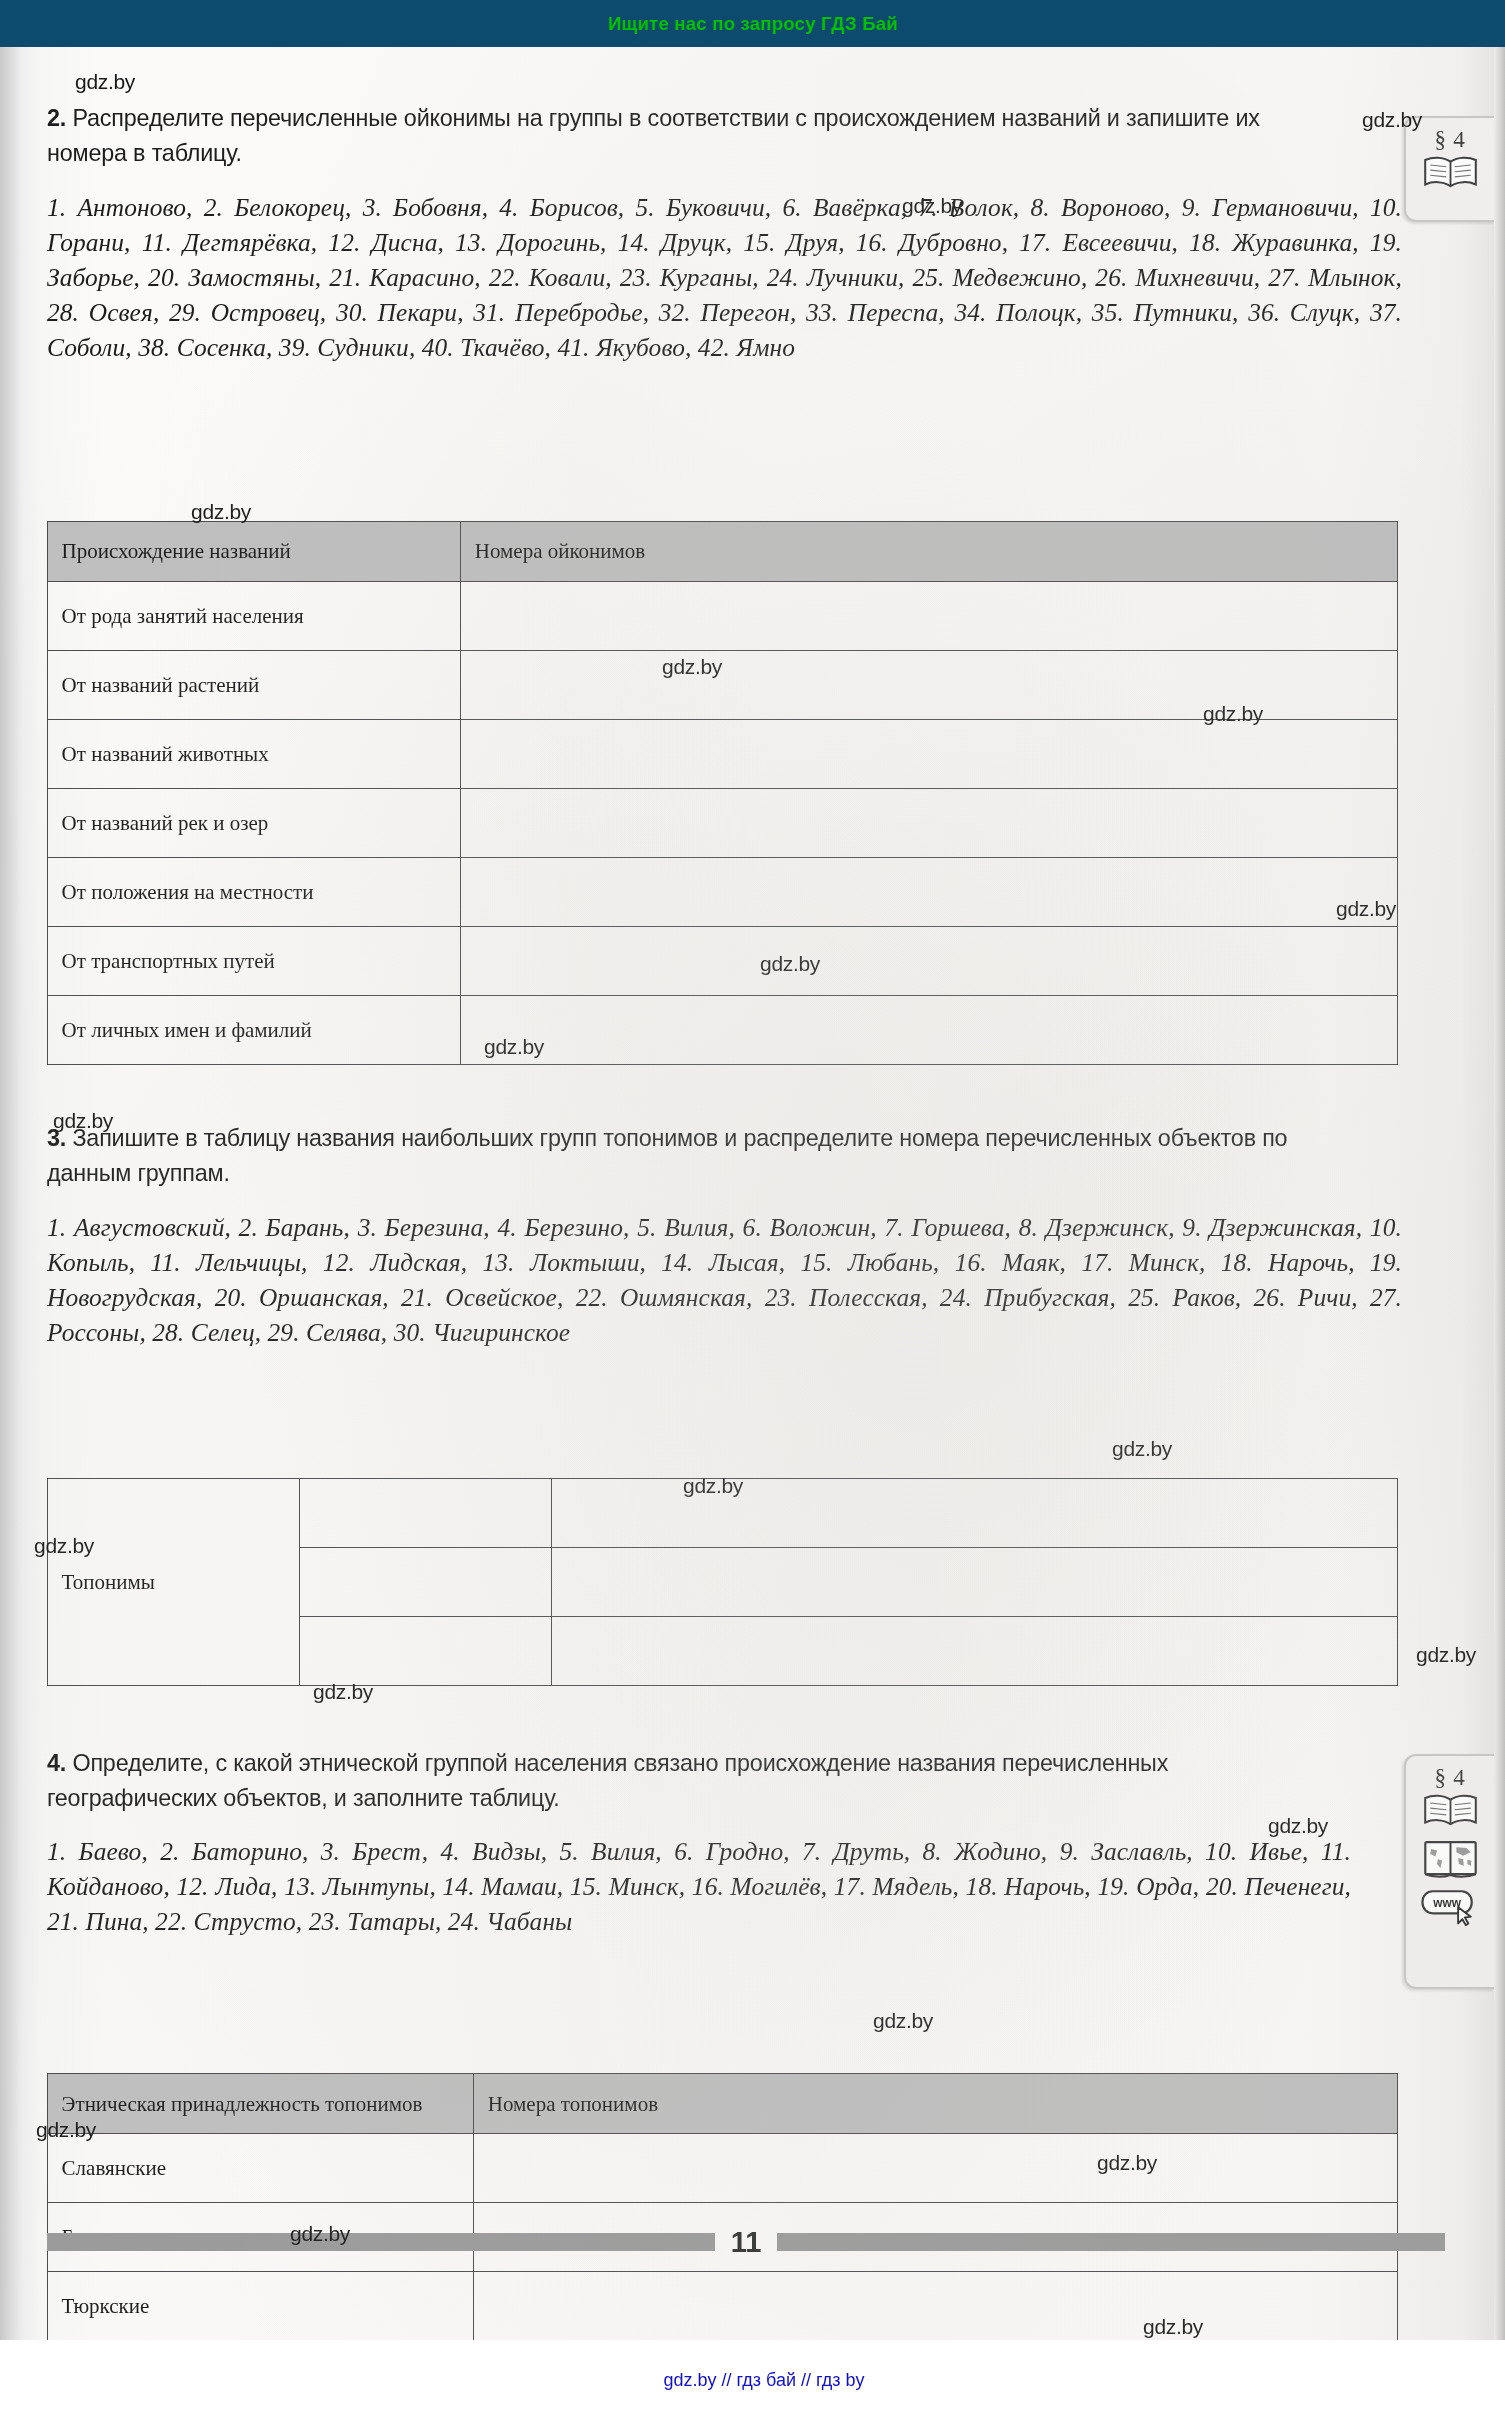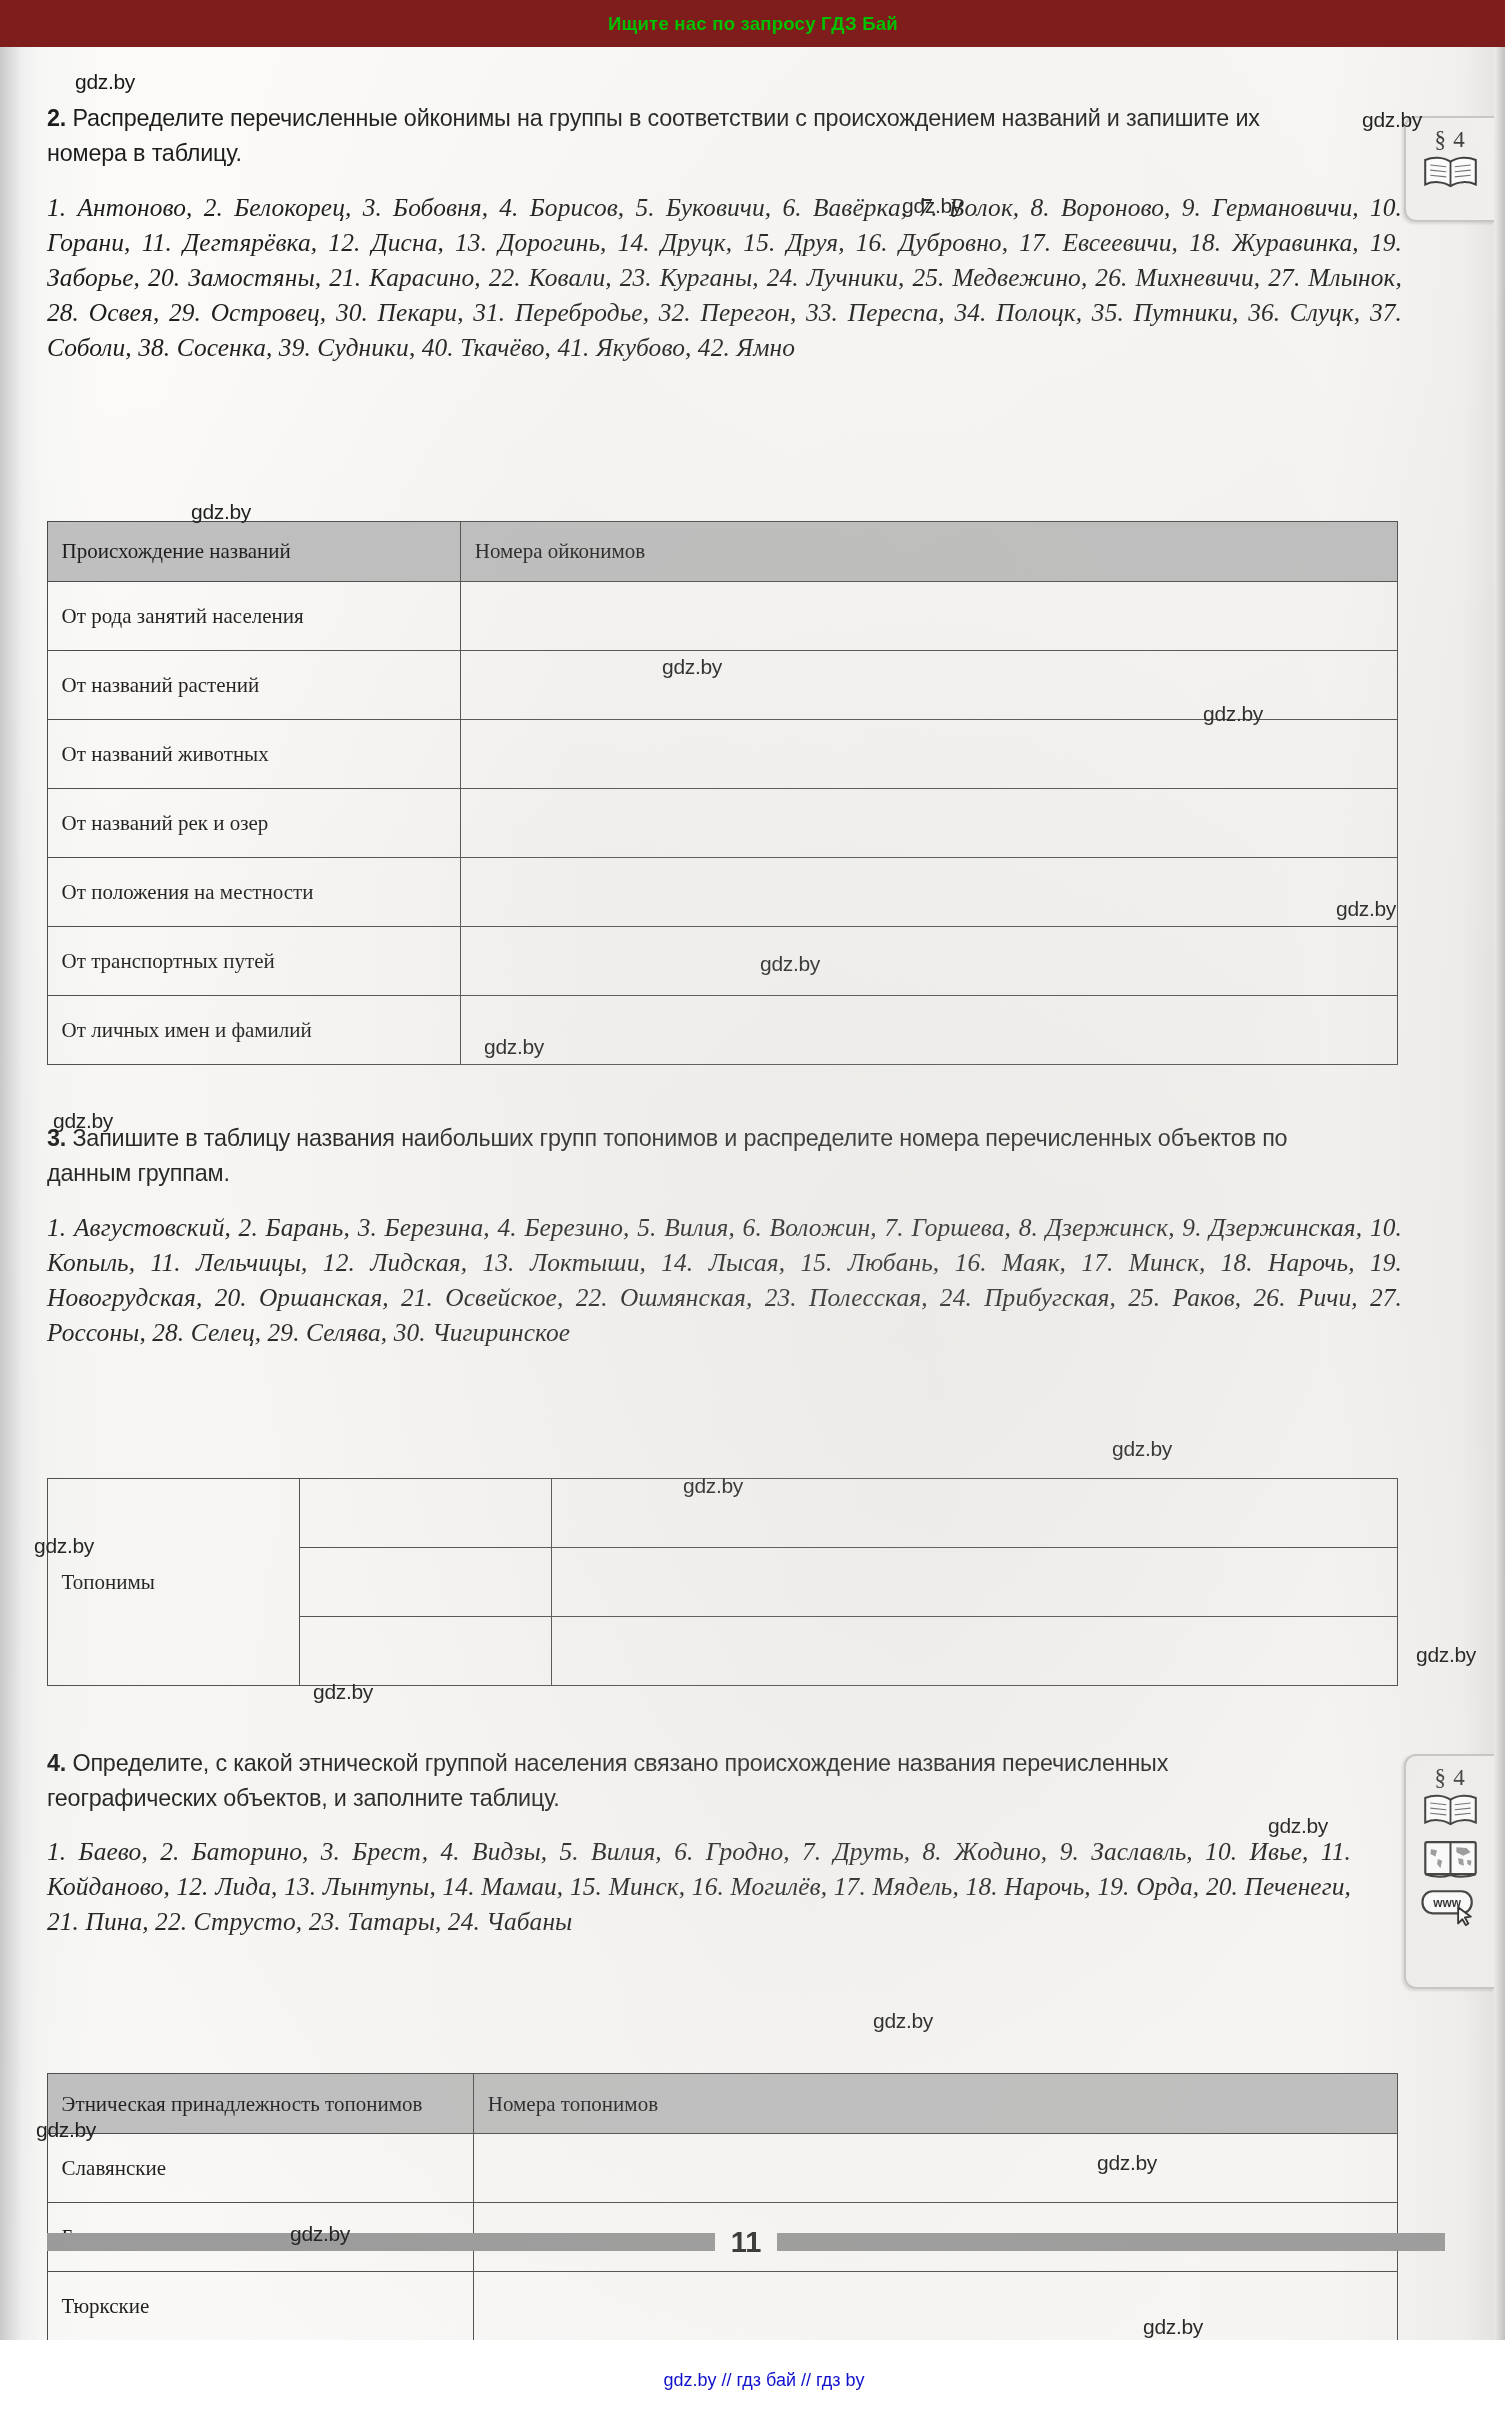--- a/index.html
+++ b/index.html
@@ -9,21 +9,21 @@
     background:#ffffff;
     font-family:"Liberation Sans", sans-serif;
     overflow:hidden;
     position:relative;
   }
 
   
   .top-banner{
     height:47px;
     display:flex; align-items:center; justify-content:center;
-    background:#7f1d1d;
+    background:#0c4a6e;
   }
   .top-banner span{
     color:#00c000;
     font-weight:bold;
     font-size:18.6px;
     letter-spacing:0.2px;
   }
 
   
   .page{

